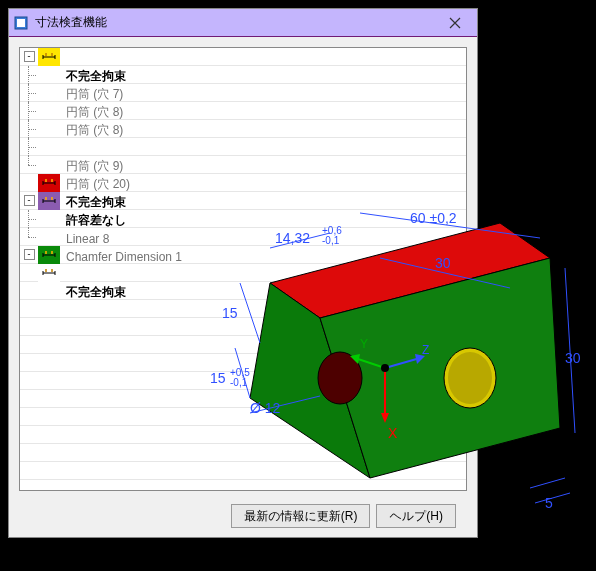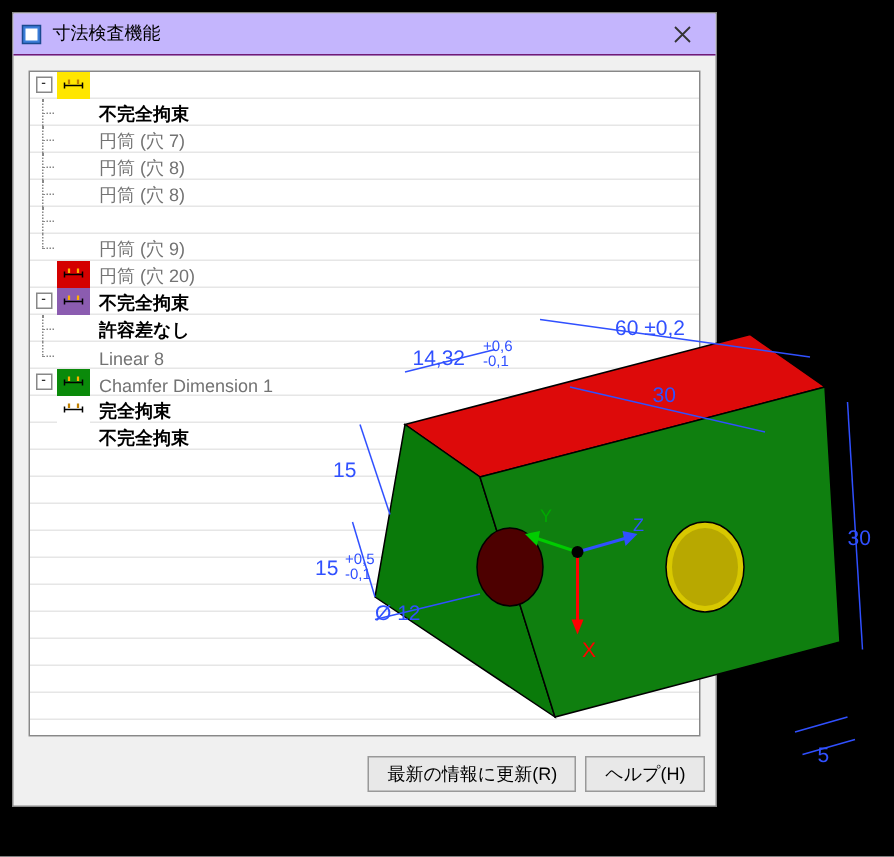--- a/index.html
+++ b/index.html
@@ -134,21 +134,21 @@
     .treelinecol.last::before { bottom: 9px; }
     .emptyrow {
       height: 18px;
       border-bottom: 1px solid #e6e6e6;
     }
     .footer {
       height: 36px;
       display: flex;
       justify-content: flex-end;
       align-items: center;
-      padding: 0 7px 6px;
+      padding: 0 21px 6px;
       gap: 6px;
     }
     .btn {
       height: 24px;
       padding: 0 12px;
       background: #e8e8e8;
       border: 1px solid #999;
       cursor: pointer;
       font-size: 12px;
     }
@@ -271,21 +271,20 @@
       <div class="row">
         <div class="expcol">
             <div class="expbtn">-</div>
           </div>
         <div class="iconcol green">
           <svg width="14" height="10" viewBox="0 0 14 10">
               <path d="M1 5 L13 5 M1 3 L1 7 M13 3 L13 7" stroke="#000" stroke-width="1"></path>
               <path d="M4 1 L4 4 M10 1 L10 4" stroke="#ffb000" stroke-width="1.5"></path>
             </svg>
         </div>
-        <div class="labelcol bold">完全拘束</div>
       </div>
 
       <div class="row">
         <div class="expcol"></div>
         <div class="iconcol white">
           <svg width="14" height="10" viewBox="0 0 14 10">
               <path d="M1 5 L13 5 M1 3 L1 7 M13 3 L13 7" stroke="#000" stroke-width="1"></path>
               <path d="M4 1 L4 4 M10 1 L10 4" stroke="#c08000" stroke-width="1.5"></path>
             </svg>
         </div>

